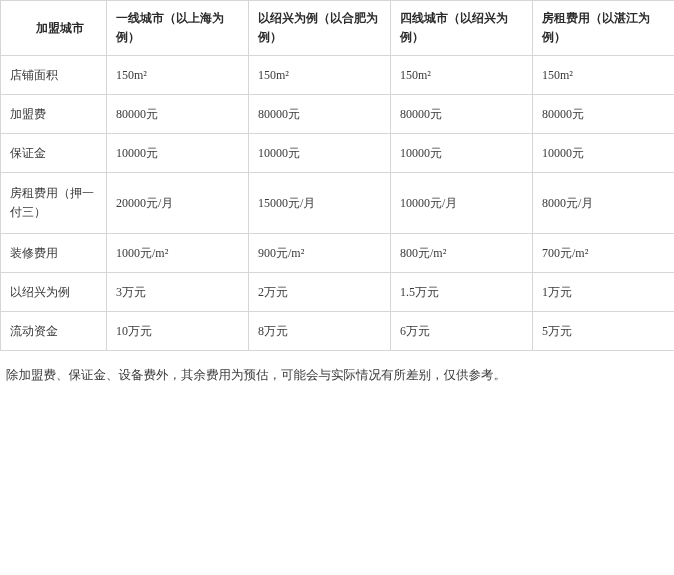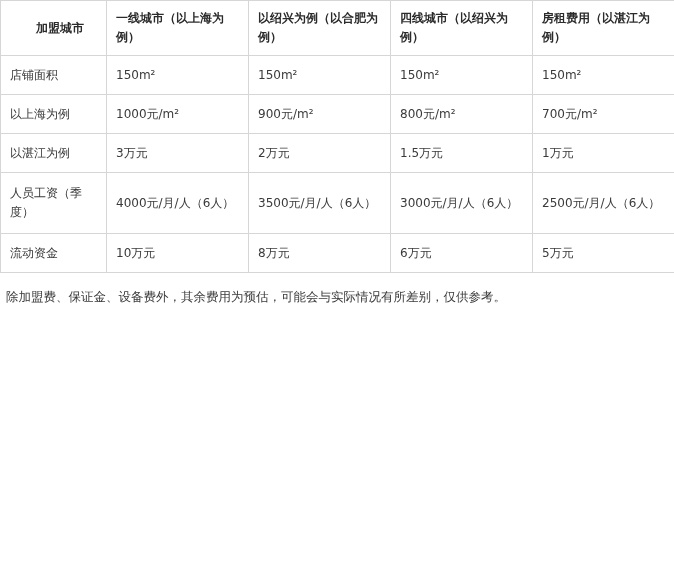--- a/index.html
+++ b/index.html
@@ -58,20 +58,21 @@
     font-weight: normal;
     color: #3a3a3a;
   }
   table.fee-table tbody tr.tall td,
   table.fee-table tbody tr.tall th {
     height: 44px;
   }
   table.fee-table tbody tr td,
   table.fee-table tbody tr th {
     height: 22px;
+    font-family: Liberation Serif, serif;
   }
   .note {
     padding: 14px 4px 0 6px;
     font-size: 12.5px;
     color: #3a3a3a;
     line-height: 1.6;
   }
 </style>
 </head>
 <body>
@@ -97,39 +98,53 @@
     </thead>
     <tbody>
       <tr>
         <th class="row-head">店铺面积</th>
         <td>150m²</td>
         <td>150m²</td>
         <td>150m²</td>
         <td>150m²</td>
       </tr>
       <tr>
-        <th class="row-head">以上海为例</th>
+        <th class="row-head">加盟费</th>
+        <td>80000元</td>
+        <td>80000元</td>
+        <td>80000元</td>
+        <td>80000元</td>
+      </tr>
+      <tr>
+        <th class="row-head">保证金</th>
+        <td>10000元</td>
+        <td>10000元</td>
+        <td>10000元</td>
+        <td>10000元</td>
+      </tr>
+      <tr class="tall">
+        <th class="row-head">房租费用（押一付三）</th>
+        <td>20000元/月</td>
+        <td>15000元/月</td>
+        <td>10000元/月</td>
+        <td>8000元/月</td>
+      </tr>
+      <tr>
+        <th class="row-head">装修费用</th>
         <td>1000元/m²</td>
         <td>900元/m²</td>
         <td>800元/m²</td>
         <td>700元/m²</td>
       </tr>
       <tr>
-        <th class="row-head">以湛江为例</th>
+        <th class="row-head">以绍兴为例</th>
         <td>3万元</td>
         <td>2万元</td>
         <td>1.5万元</td>
         <td>1万元</td>
-      </tr>
-      <tr class="tall">
-        <th class="row-head">人员工资（季度）</th>
-        <td>4000元/月/人（6人）</td>
-        <td>3500元/月/人（6人）</td>
-        <td>3000元/月/人（6人）</td>
-        <td>2500元/月/人（6人）</td>
       </tr>
       <tr>
         <th class="row-head">流动资金</th>
         <td>10万元</td>
         <td>8万元</td>
         <td>6万元</td>
         <td>5万元</td>
       </tr>
     </tbody>
   </table>

